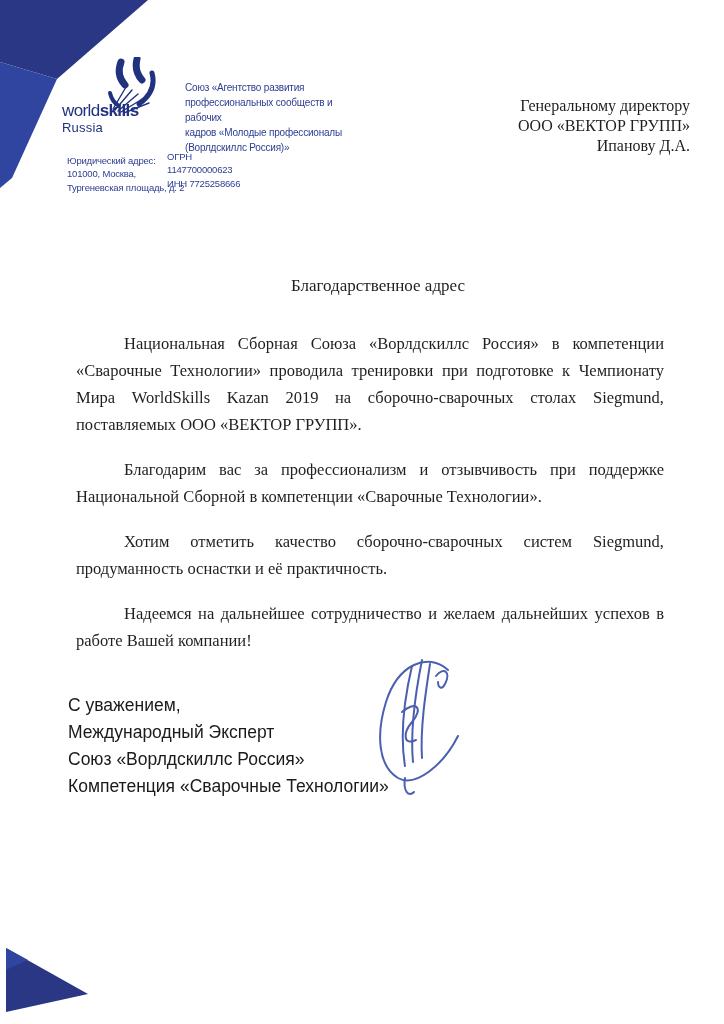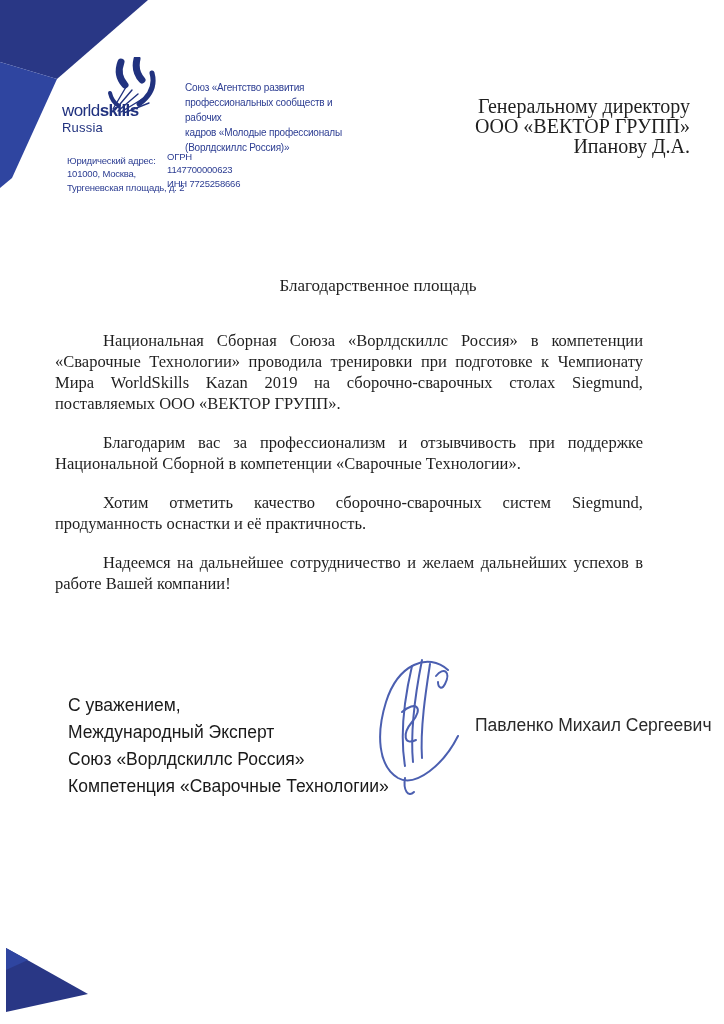--- a/index.html
+++ b/index.html
@@ -45,34 +45,34 @@
     color:var(--navySoft,#2c3d92);
   }
   .col-address{left:67px;top:154px;width:118px;}
   .col-reg{left:167px;top:150px;width:90px;}
   .col-contacts{left:275px;top:150px;width:90px;}
 
   
   .addressee{
     right:34px;top:96px;width:300px;
     text-align:right;
-    font-size:20px;line-height:20px;
+    font-size:16px;line-height:20px;
   }
 
   
   .title{
     left:68px;top:276px;width:620px;
     text-align:center;
     font-size:17px;
   }
 
   
   .body-text{
-    left:55px;top:330px;width:588px;
-    font-size:16.5px;line-height:21px;
+    left:76px;top:330px;width:588px;
+    font-size:16.5px;line-height:27px;
     text-align:justify;
   }
   .body-text p{margin:0;text-indent:48px;}
   .body-text p.gap{margin-top:18px;}
 
   
   .closing{
     left:68px;top:692px;width:330px;
     font-family:"Liberation Sans",sans-serif;
     font-size:17.5px;line-height:27px;
@@ -123,21 +123,21 @@
   <div class="abs head-col col-address pre">Юридический адрес:
 101000, Москва,
 Тургеневская площадь, д. 2</div>
   <div class="abs head-col col-reg pre">ОГРН 1147700000623
 ИНН 7725258666</div>
 
   <div class="abs addressee pre">Генеральному директору
 ООО «ВЕКТОР ГРУПП»
 Ипанову Д.А.</div>
 
-  <div class="abs title">Благодарственное площадь</div>
+  <div class="abs title">Благодарственное адрес</div>
 
   <div class="abs body-text">
     <p>Национальная Сборная Союза «Ворлдскиллс Россия» в компетенции «Сварочные Технологии» проводила тренировки при подготовке к Чемпионату Мира WorldSkills Kazan 2019 на сборочно-сварочных столах Siegmund, поставляемых ООО «ВЕКТОР ГРУПП».</p>
     <p class="gap">Благодарим вас за профессионализм и отзывчивость при поддержке Национальной Сборной в компетенции «Сварочные Технологии».</p>
     <p class="gap">Хотим отметить качество сборочно-сварочных систем Siegmund, продуманность оснастки и её практичность.</p>
     <p class="gap">Надеемся на дальнейшее сотрудничество и желаем дальнейших успехов в работе Вашей компании!</p>
   </div>
 
   <div class="abs closing pre">С уважением,
 Международный Эксперт
@@ -149,20 +149,19 @@
       <path d="M90 20 C 70 2, 40 14, 28 52 C 18 84, 20 116, 40 128 C 58 138, 86 114, 100 86"></path>
       <path d="M54 16 C 46 50, 42 86, 47 116"></path>
       <path d="M64 10 C 58 40, 52 80, 55 112"></path>
       <path d="M72 14 C 68 40, 62 78, 64 108"></path>
       <path d="M44 62 C 58 50, 66 58, 54 72 C 44 84, 46 96, 58 90"></path>
       <path d="M78 26 C 86 16, 93 22, 87 34 C 84 40, 80 38, 80 32"></path>
       <path d="M47 128 C 45 140, 50 148, 56 142"></path>
     </g>
   </svg>
 
-  <div class="abs sig-name">Павленко Михаил Сергеевич</div>
 
   <svg class="abs" style="left:0;top:946px" width="95" height="70" viewBox="0 0 95 70">
     <polygon points="6,2 88,48 6,66" fill="var(--ribbonDark)"></polygon>
     <polygon points="6,2 28,14 6,24" fill="var(--ribbonLight)"></polygon>
   </svg>
 
 </div>
 
 </body></html>

